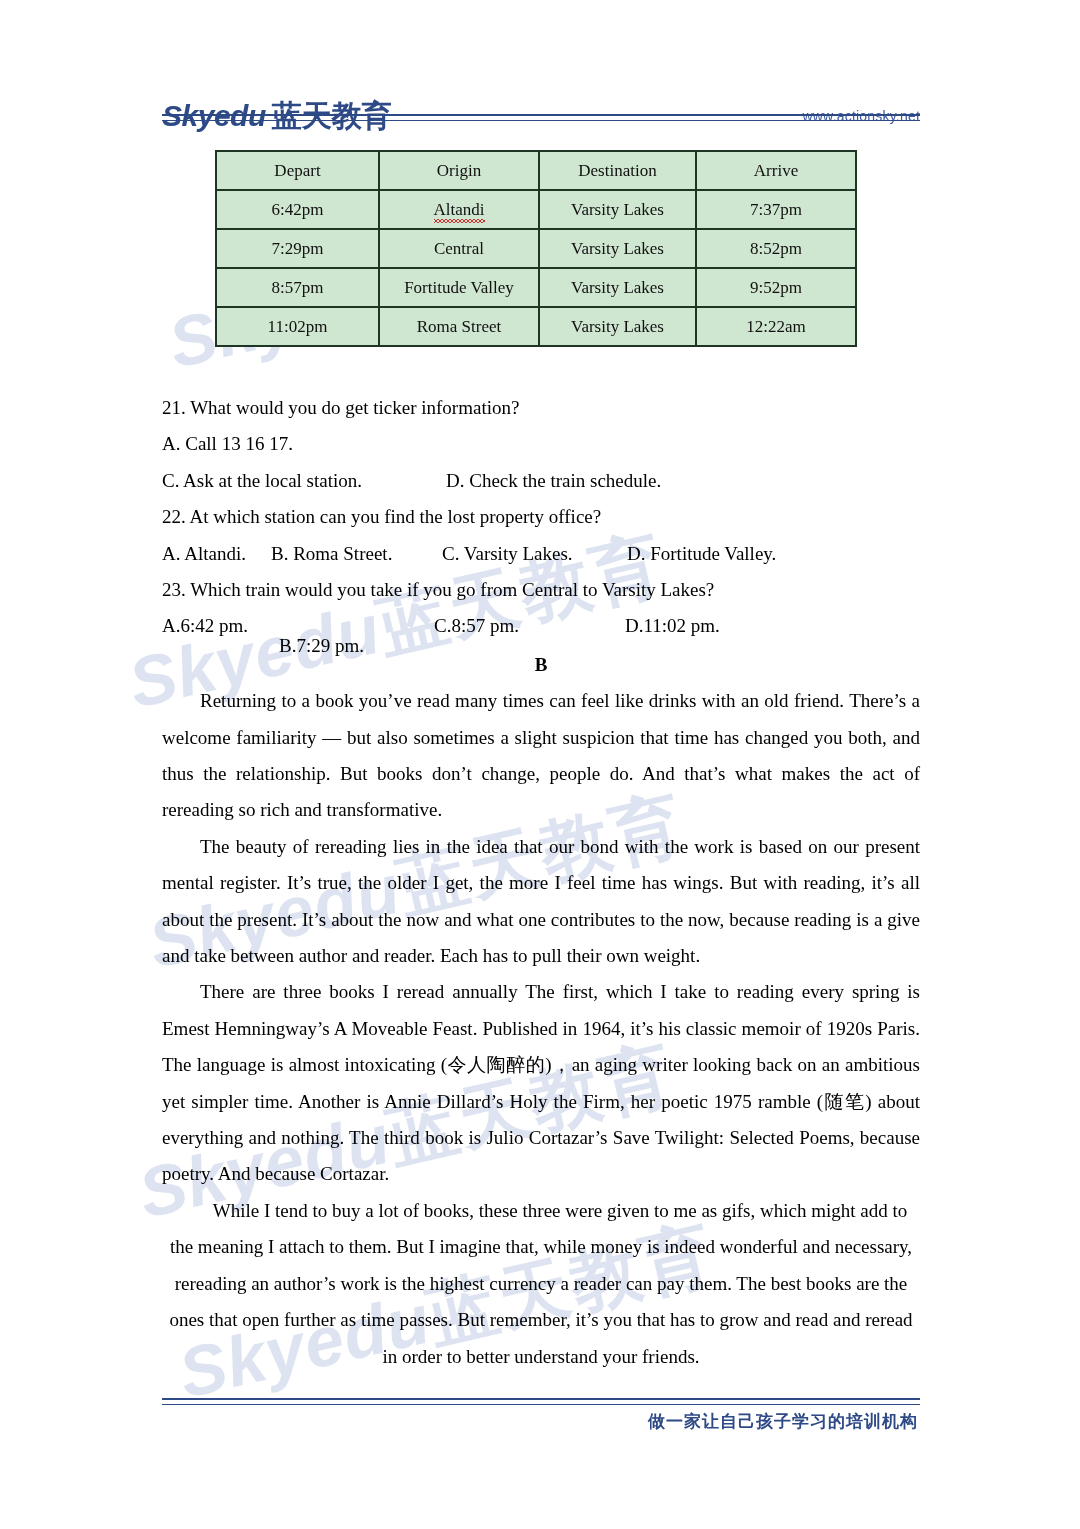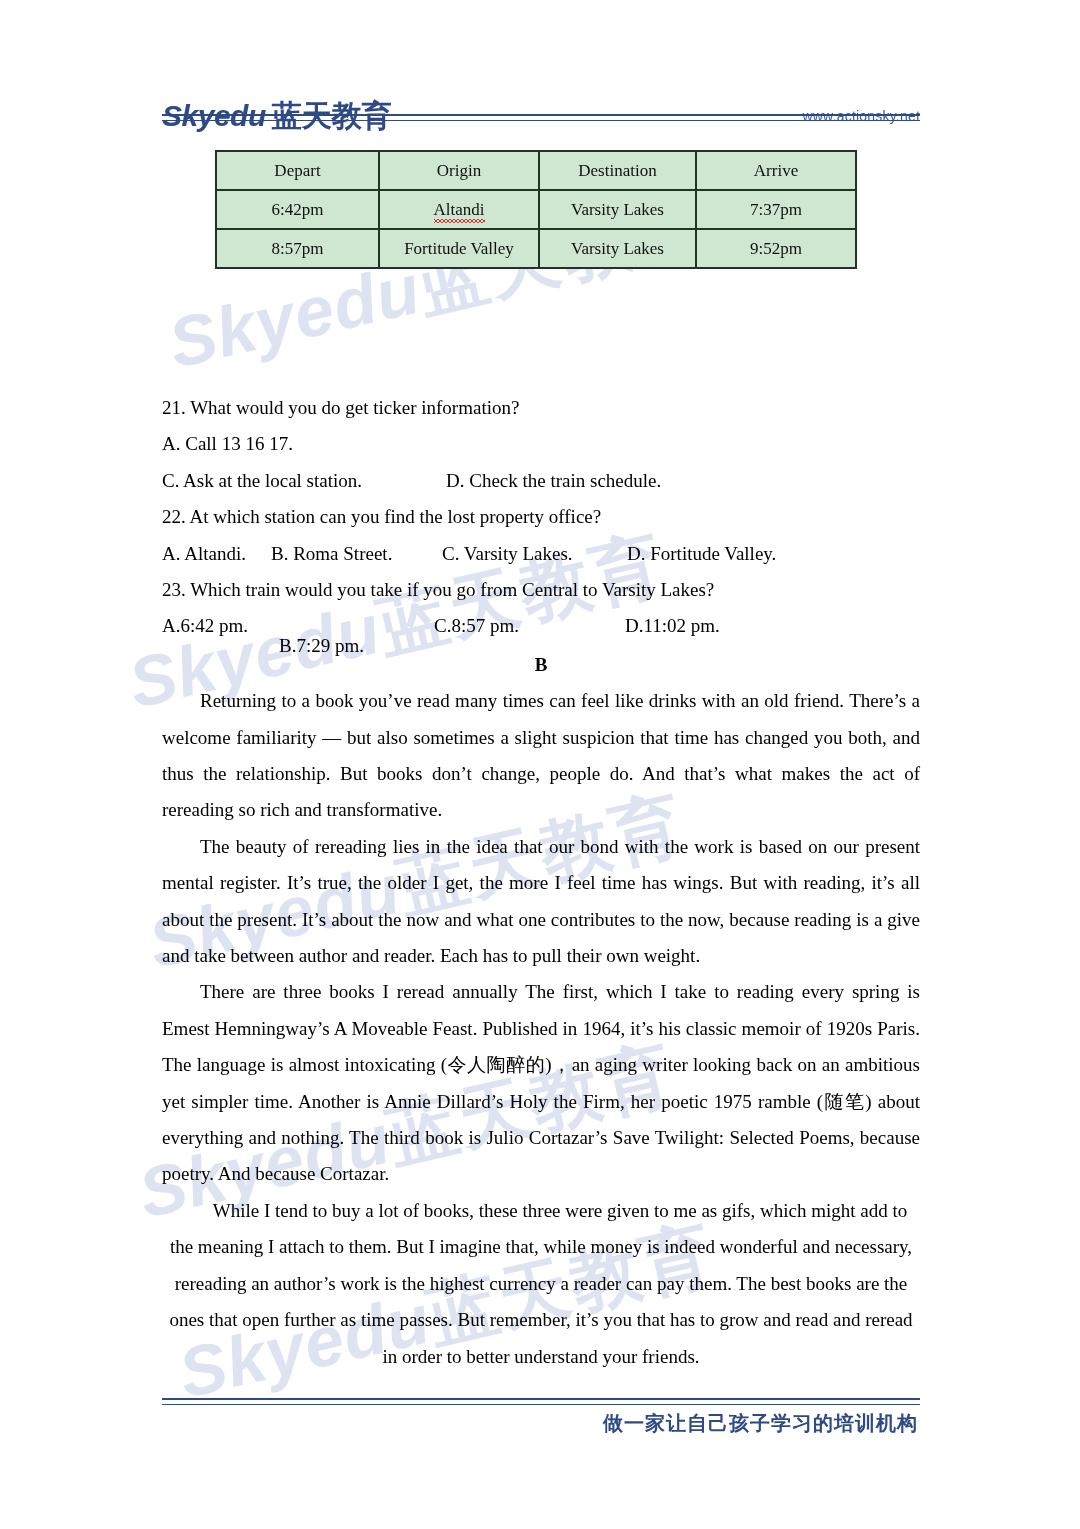--- a/index.html
+++ b/index.html
@@ -183,21 +183,21 @@
     width: 758px;
     height: 4px;
     border-top: 2px solid #2e4a86;
     border-bottom: 1px solid #2e4a86;
     z-index: 3;
   }
   .footer-text {
     position: absolute;
     right: 162px; top: 1410px;
     font-family: "DejaVu Sans", sans-serif;
-    font-size: 20px;
+    font-size: 17px;
     font-weight: bold;
     color: #2e4a86;
     letter-spacing: 1px;
     z-index: 3;
   }
 </style>
 </head>
 <body>
 
 <div class="page">
@@ -243,24 +243,36 @@
           <td>Destination</td>
           <td>Arrive</td>
         </tr>
         <tr>
           <td>6:42pm</td>
           <td><span class="misspell">Altandi</span></td>
           <td>Varsity Lakes</td>
           <td>7:37pm</td>
         </tr>
         <tr>
+          <td>7:29pm</td>
+          <td>Central</td>
+          <td>Varsity Lakes</td>
+          <td>8:52pm</td>
+        </tr>
+        <tr>
           <td>8:57pm</td>
           <td>Fortitude Valley</td>
           <td>Varsity Lakes</td>
           <td>9:52pm</td>
+        </tr>
+        <tr>
+          <td>11:02pm</td>
+          <td>Roma Street</td>
+          <td>Varsity Lakes</td>
+          <td>12:22am</td>
         </tr>
       </tbody>
     </table>
   </div>
 
   <div class="content">
 
     <div class="q-line">21. What would you do get ticker information?</div>
     <div class="opt-row">
       <span class="opt" style="left:0px;">A. Call 13 16 17.</span>

